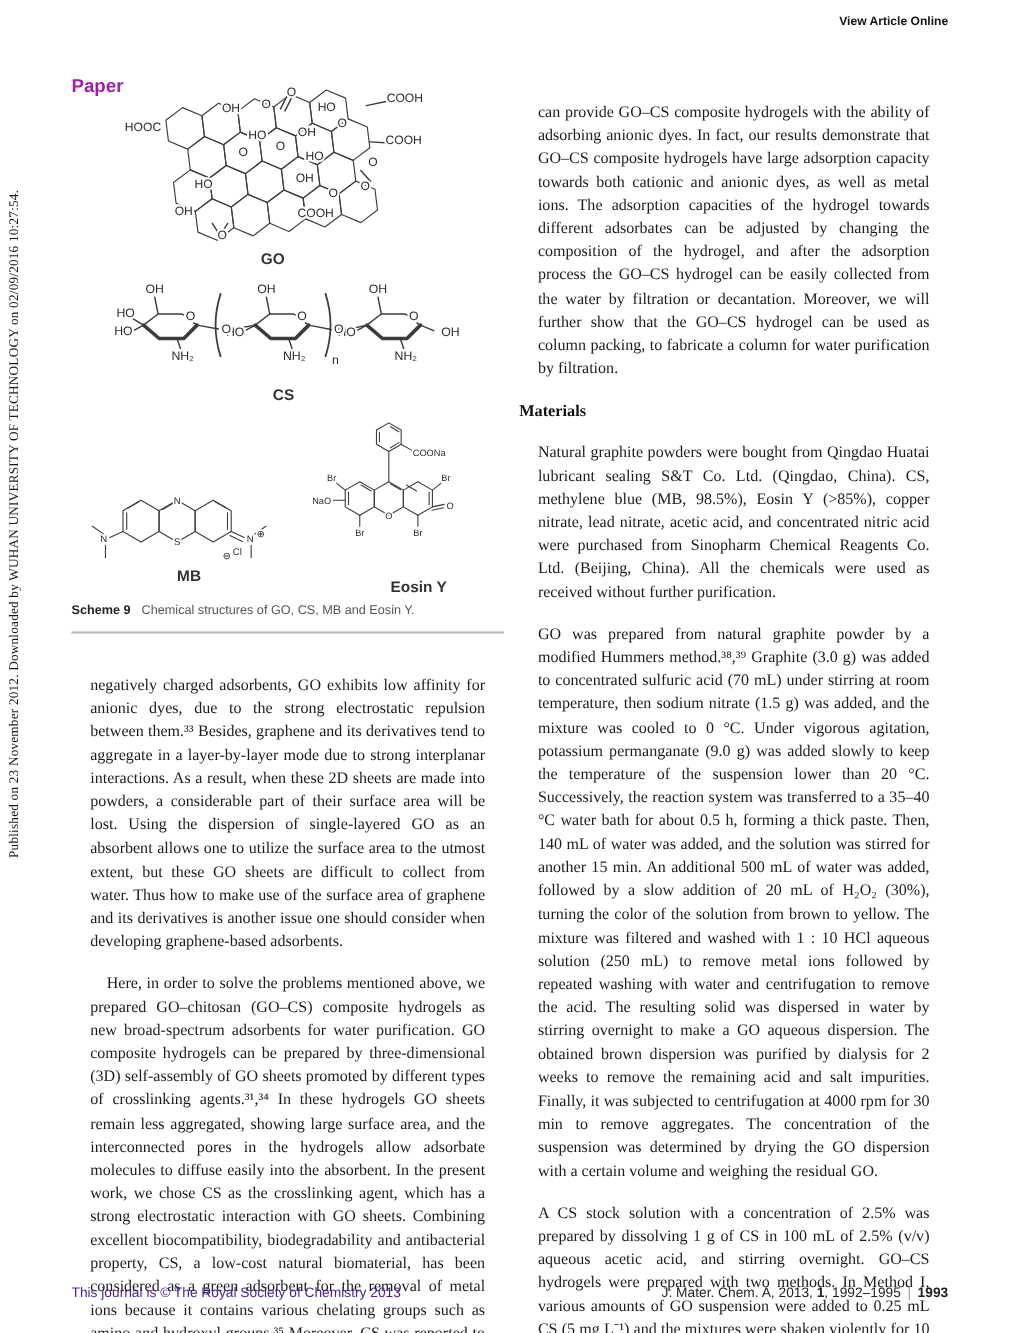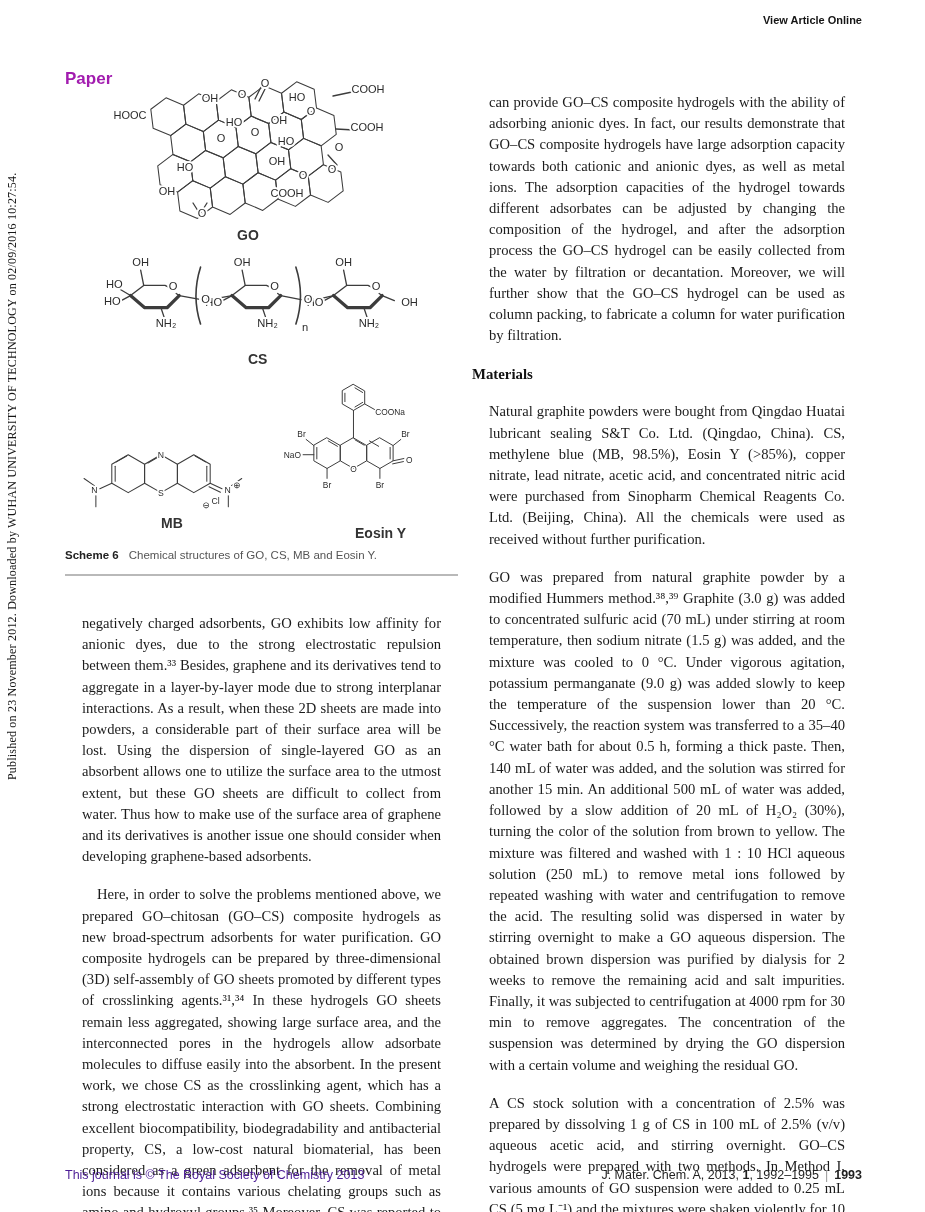--- a/index.html
+++ b/index.html
@@ -202,21 +202,21 @@
           <text x="176" y="84" class="chem">Br</text>
           <text x="28" y="111" class="chem">NaO</text>
           <text x="73.4" y="150" class="chem">Br</text>
           <text x="142.6" y="150" class="chem">Br</text>
           <text x="108" y="129" class="chem">O</text>
           <text x="181" y="118" class="chem">O</text>
         </svg>
       <span class="struct-label" style="left:290px;top:450px">Eosin Y</span>
 
       <div class="scheme-caption">
-        <b>Scheme 6</b><span>Chemical structures of GO, CS, MB and Eosin Y.</span>
+        <b>Scheme 9</b><span>Chemical structures of GO, CS, MB and Eosin Y.</span>
       </div>
     </div>
 
     <p class="body-text">negatively charged adsorbents, GO exhibits low affinity for anionic dyes, due to the strong electrostatic repulsion between them.³³ Besides, graphene and its derivatives tend to aggregate in a layer-by-layer mode due to strong interplanar interactions. As a result, when these 2D sheets are made into powders, a considerable part of their surface area will be lost. Using the dispersion of single-layered GO as an absorbent allows one to utilize the surface area to the utmost extent, but these GO sheets are difficult to collect from water. Thus how to make use of the surface area of graphene and its derivatives is another issue one should consider when developing graphene-based adsorbents.</p>
     <p class="body-text indent">Here, in order to solve the problems mentioned above, we prepared GO–chitosan (GO–CS) composite hydrogels as new broad-spectrum adsorbents for water purification. GO composite hydrogels can be prepared by three-dimensional (3D) self-assembly of GO sheets promoted by different types of crosslinking agents.³¹,³⁴ In these hydrogels GO sheets remain less aggregated, showing large surface area, and the interconnected pores in the hydrogels allow adsorbate molecules to diffuse easily into the absorbent. In the present work, we chose CS as the crosslinking agent, which has a strong electrostatic interaction with GO sheets. Combining excellent biocompatibility, biodegradability and antibacterial property, CS, a low-cost natural biomaterial, has been considered as a green adsorbent for the removal of metal ions because it contains various chelating groups such as amino and hydroxyl groups.³⁵ Moreover, CS was reported to be able to remove anionic dyes via electrostatic interactions.³⁶,³⁷ Therefore, the incorporation of CS</p>
   </div>
 
   <div class="col-right">
     <p class="body-text">can provide GO–CS composite hydrogels with the ability of adsorbing anionic dyes. In fact, our results demonstrate that GO–CS composite hydrogels have large adsorption capacity towards both cationic and anionic dyes, as well as metal ions. The adsorption capacities of the hydrogel towards different adsorbates can be adjusted by changing the composition of the hydrogel, and after the adsorption process the GO–CS hydrogel can be easily collected from the water by filtration or decantation. Moreover, we will further show that the GO–CS hydrogel can be used as column packing, to fabricate a column for water purification by filtration.</p>
     <h3 class="sub-head" style="margin-top:18px">Materials</h3>

